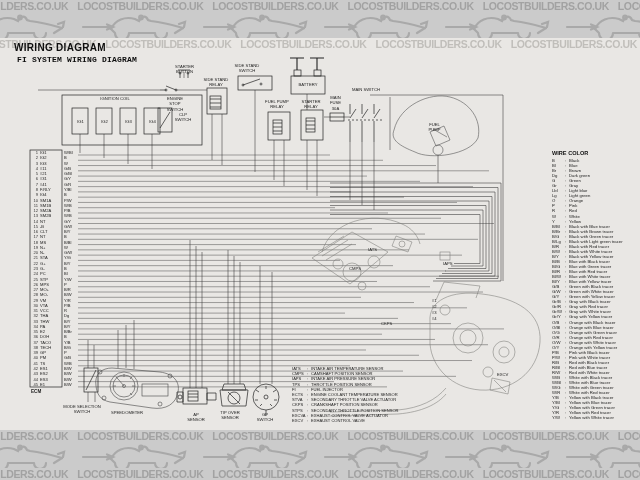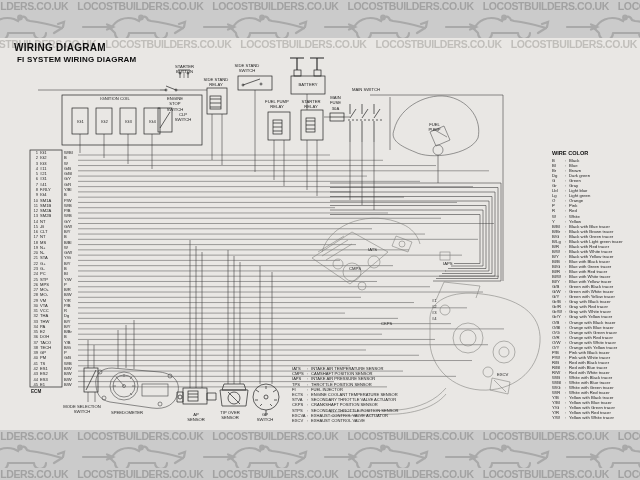--- a/index.html
+++ b/index.html
@@ -11,21 +11,21 @@
   .wm-row{display:flex;gap:9px;align-items:center;white-space:nowrap;}
   .wm-text{font-size:10.5px;font-weight:bold;color:#a2a2a2;letter-spacing:-0.4px;}
   .txt-offset{margin-left:-58px;height:12px;}
   .car-row{margin-left:-40px;height:26px;}
   .car{width:112px;height:26px;flex:0 0 auto;color:#a9a9a9;}
   #wm-mid{position:absolute;top:38px;left:0;width:640px;height:11px;overflow:hidden;}
   #wm-mid .wm-text{color:#c0beba;}
   #paper{position:absolute;top:38px;left:0;width:640px;height:312px;}
   #schematic{position:absolute;left:0;top:0;width:640px;height:392px;}
   .title{position:absolute;left:14px;top:4px;font-size:10px;font-weight:bold;letter-spacing:.3px;color:#0e0e0e;}
-  .subtitle{position:absolute;left:17px;top:17px;font-size:8px;font-weight:bold;letter-spacing:.2px;color:#0e0e0e;}
+  .subtitle{position:absolute;left:17px;top:17px;font-size:8px;font-weight:bold;letter-spacing:.2px;color:#0e0e0e;font-family:Liberation Mono, monospace;}
   .lbl{position:absolute;font-size:4.2px;line-height:1.25;text-align:center;color:#1c1c1c;}
   .lbl.left{text-align:left;}
   
   #ecm-pins{position:absolute;left:31px;top:112px;width:70px;}
   .pin-row{display:flex;align-items:center;height:5.27px;font-size:4.1px;color:#1c1c1c;}
   .pin-no{width:7px;text-align:right;margin-right:2px;color:#333;}
   .pin-name{width:20px;text-align:left;}
   .pin-wire{margin-left:4px;}
   #ecm-tag{position:absolute;left:31px;top:351px;font-size:4.6px;font-weight:bold;}
   

